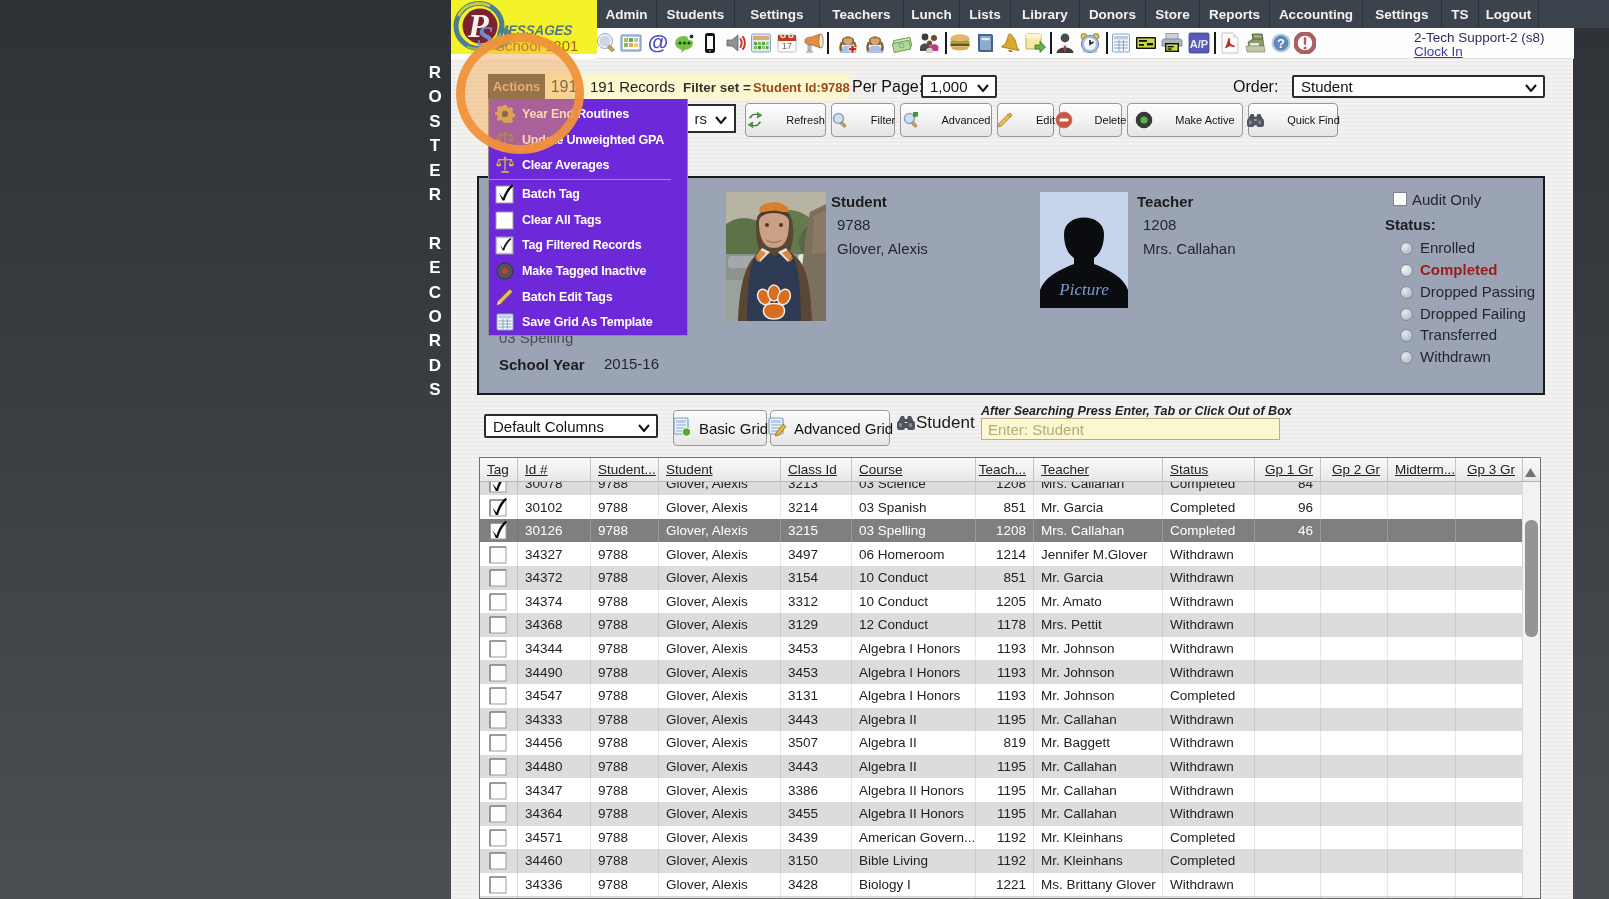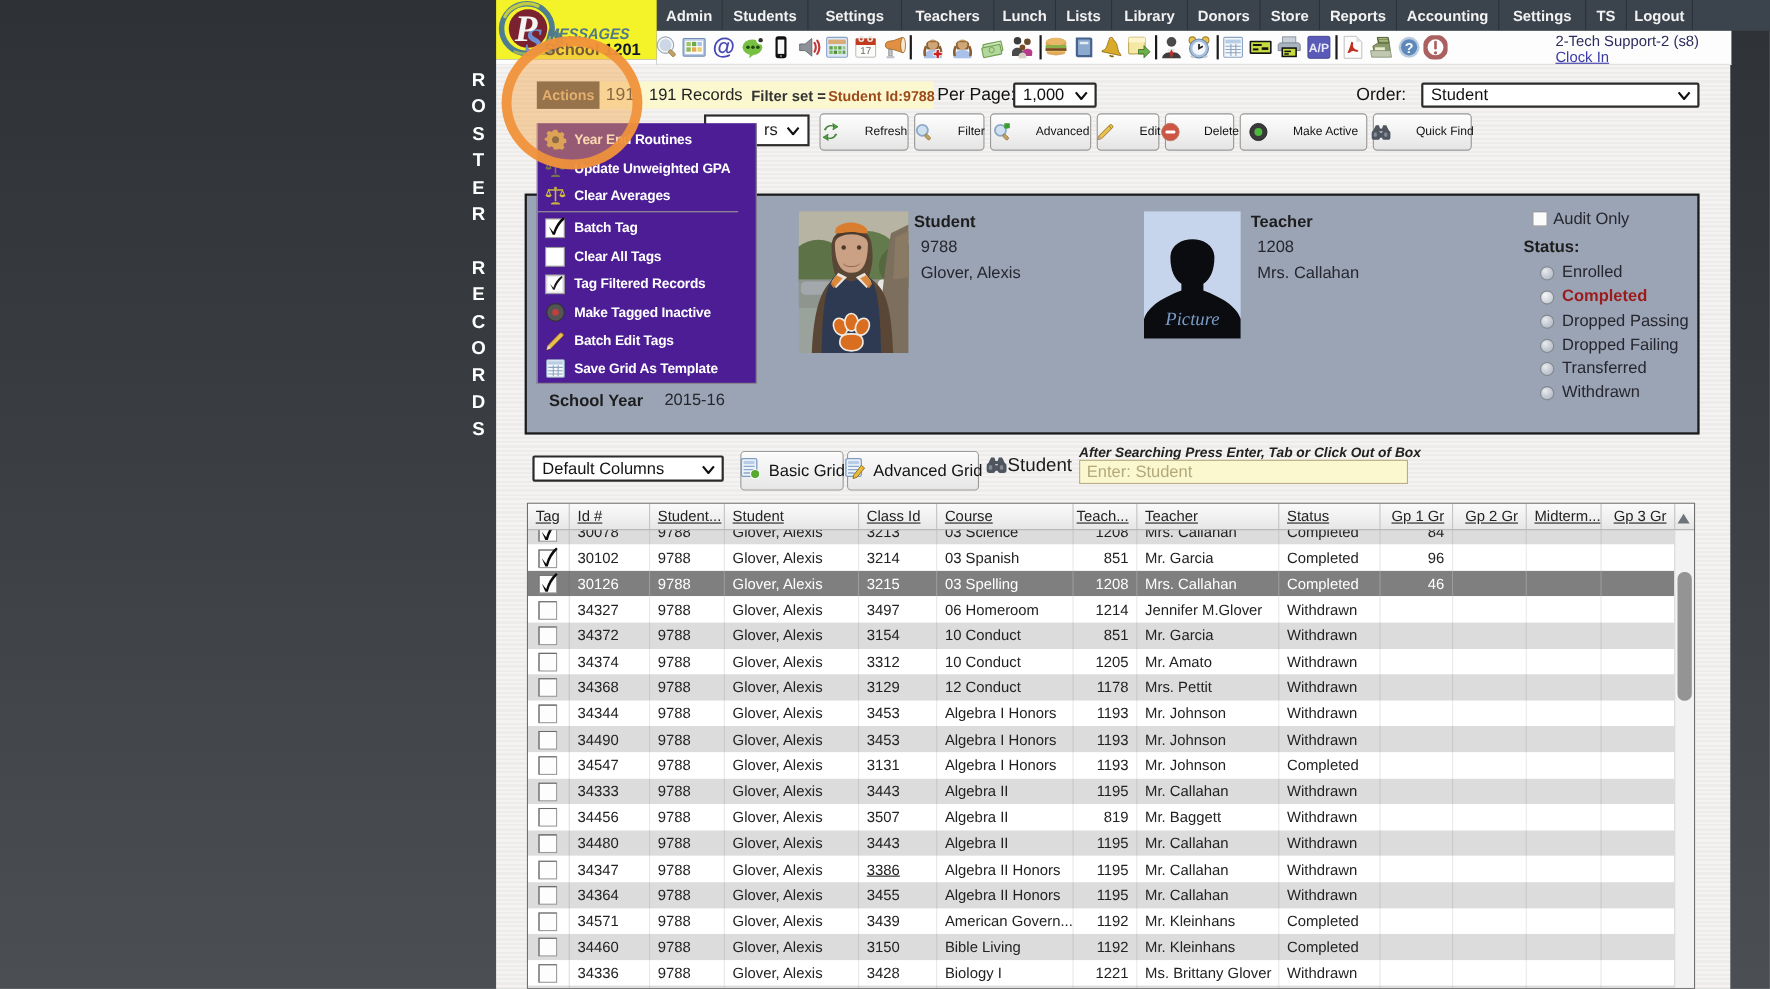--- a/index.html
+++ b/index.html
@@ -68,22 +68,22 @@
   #panel { left:477px; top:176px; width:1068px; height:219px; background:#9aa4b5; border:2px solid #1b1b1b; z-index:1; }
   .panel-label { position:absolute; font-weight:bold; font-size:15px; color:#1d1d1d; }
   .panel-text { position:absolute; font-size:15px; color:#26262e; }
   #student-photo { left:247px; top:14px; width:100px; height:129px; }
   #teacher-photo { left:561px; top:14px; width:88px; height:116px; }
   .radio { position:absolute; width:13px; height:13px; border-radius:50%;
     background:radial-gradient(circle at 35% 30%,#e8eaee 0%,#c3c9d2 55%,#a9b0bb 100%); border:1px solid #83898f; }
   .panel-check { position:absolute; width:14px; height:14px; background:#fcfcfc; border:1px solid #7f848a; }
 
   
-  #actions-menu { left:488px; top:99px; width:200px; background:#4c1d95; border:1px solid #8d8d8d; border-top:none;
-    z-index:20; padding:2px 16px 0 0;margin-top:13px; }
+  #actions-menu { left:488px; top:99px; width:200px; background:#6d28d9; border:1px solid #8d8d8d; border-top:none;
+    z-index:20; padding:2px 16px 0 0; }
   .menu-item { height:25.7px; display:flex; align-items:center; padding-left:6px; gap:7px; color:#fff;
     font-weight:bold; font-size:12.5px; letter-spacing:-0.2px; cursor:pointer; white-space:nowrap; }
   .menu-divider { height:0; border-top:1px solid #9a9a9a; margin:1px 0; }
 
   
   #annotation-circle { left:456px; top:33px; width:128px; height:121px; border-radius:50%;
     border:9px solid rgba(240,145,59,0.92); background:rgba(245,166,77,0.45); z-index:40; pointer-events:none; }
 
   
   #columns-select { left:484px; top:414px; width:174px; height:24px; }
@@ -163,21 +163,21 @@
       <ellipse cx="28" cy="26" rx="23" ry="22.5" fill="none" stroke="#4e7d92" stroke-width="5"></ellipse>
       <path d="M 8 15 C 13 5 27 0.5 38 5.5" fill="none" stroke="#c2cc40" stroke-width="3" stroke-linecap="round"></path>
       <path d="M 49 34 C 44 46 30 52 17 47" fill="none" stroke="#b8c24a" stroke-width="2.4" stroke-linecap="round" opacity="0.75"></path>
       <path d="M 50 29 C 57 36 53 46 40 50 C 54 49 64 42 61 34 C 59 29 54 28 50 29 Z" fill="#4e7d92" opacity="0.9"></path>
       <circle cx="29" cy="26" r="17.5" fill="#7b2230"></circle>
       <text x="26" y="46" font-family="Liberation Serif, serif" font-style="italic" font-weight="bold" font-size="30" fill="#6b8fd0">S</text>
       <text x="17" y="37" font-family="Liberation Serif, serif" font-style="italic" font-weight="bold" font-size="34" fill="#f6f4f2">P</text>
     </g>
   </svg>
   <div style="position:absolute;left:46px;top:22px;font-size:14px;font-weight:bold;font-style:italic;color:#50788a;transform:scaleX(0.95) skewX(-4deg);transform-origin:left;">MESSAGES</div>
-  <div style="position:absolute;left:44px;top:37px;font-size:15px;font-weight:bold;color:#0f172a;">School 1201</div>
+  <div style="position:absolute;left:44px;top:37px;font-size:15px;font-weight:normal;color:#a16207;">School 1201</div>
 </div>
 <div class="abs" id="logo-strip"></div>
 
 <div class="abs" id="icon-toolbar">
   <div id="toolbar-icons">
       <div class="tb-icon" style="left: -1px;"><svg width="22" height="22" viewBox="0 0 22 22">
           <circle cx="9" cy="9" r="6.5" fill="#ccd7e6" stroke="#f4f6f8" stroke-width="2"></circle>
           <circle cx="9" cy="9" r="7.5" fill="none" stroke="#9aa8b8" stroke-width="1"></circle>
           <rect x="13.6" y="12.6" width="7" height="3.6" rx="1.6" transform="rotate(45 13.6 12.6)" fill="#c2a264" stroke="#8a703c" stroke-width="0.6"></rect>
         </svg></div>
@@ -947,21 +947,21 @@
       <div class="grow white">
         <div class="tagcell" style="width: 38px;">
           <svg width="19" height="21" viewBox="0 0 19 21">
             <rect x="1" y="3" width="16" height="16" fill="#fdfdfd" stroke="#9b9b9b" stroke-width="1"></rect>
             <rect x="1" y="3" width="16" height="16" fill="none" stroke="#6c6c6c" stroke-width="1" stroke-dasharray="16 32"></rect>
           </svg>
         </div>
         <div class="cell" style="width: 73px;">34347</div>
         <div class="cell" style="width: 68px;">9788</div>
         <div class="cell" style="width: 122px;">Glover, Alexis</div>
-        <div class="cell" style="width: 71px; text-decoration: underline;">3386</div>
+        <div class="cell" style="width: 71px;">3386</div>
         <div class="cell" style="width: 124px;">Algebra II Honors</div>
         <div class="cell r" style="width: 58px;">1195</div>
         <div class="cell" style="width: 129px;">Mr. Callahan</div>
         <div class="cell" style="width: 92px;">Withdrawn</div>
         <div class="cell r" style="width: 66px;"></div>
         <div class="cell r" style="width: 67px;"></div>
         <div class="cell" style="width: 68px;"></div>
         <div class="cell r" style="width: 67px;"></div>
       </div>
       <div class="grow gray">

